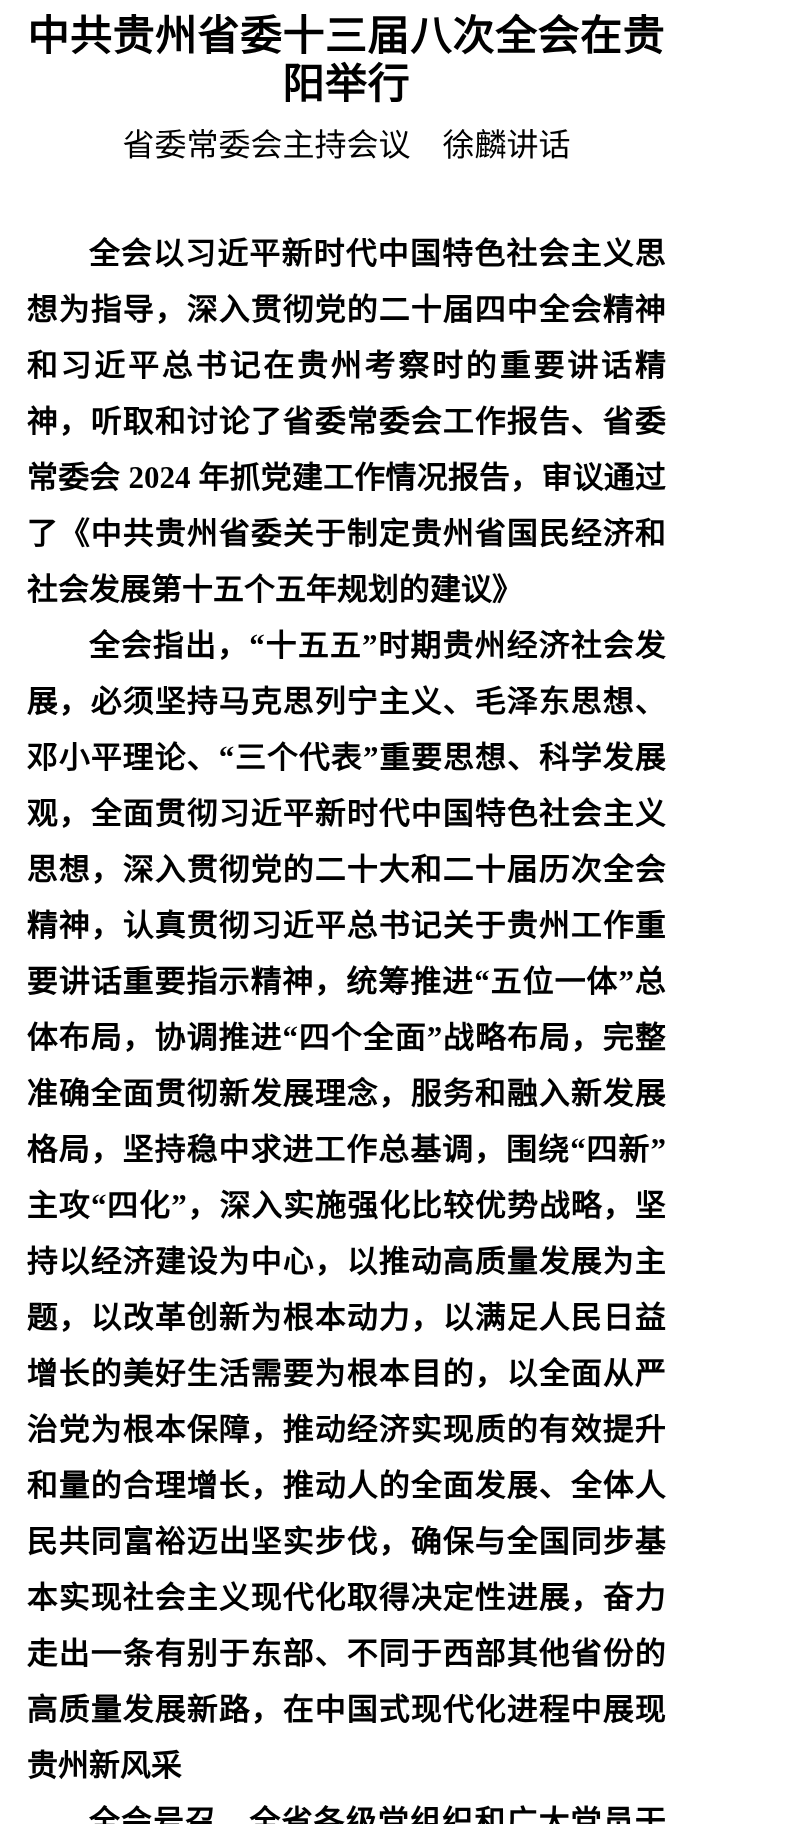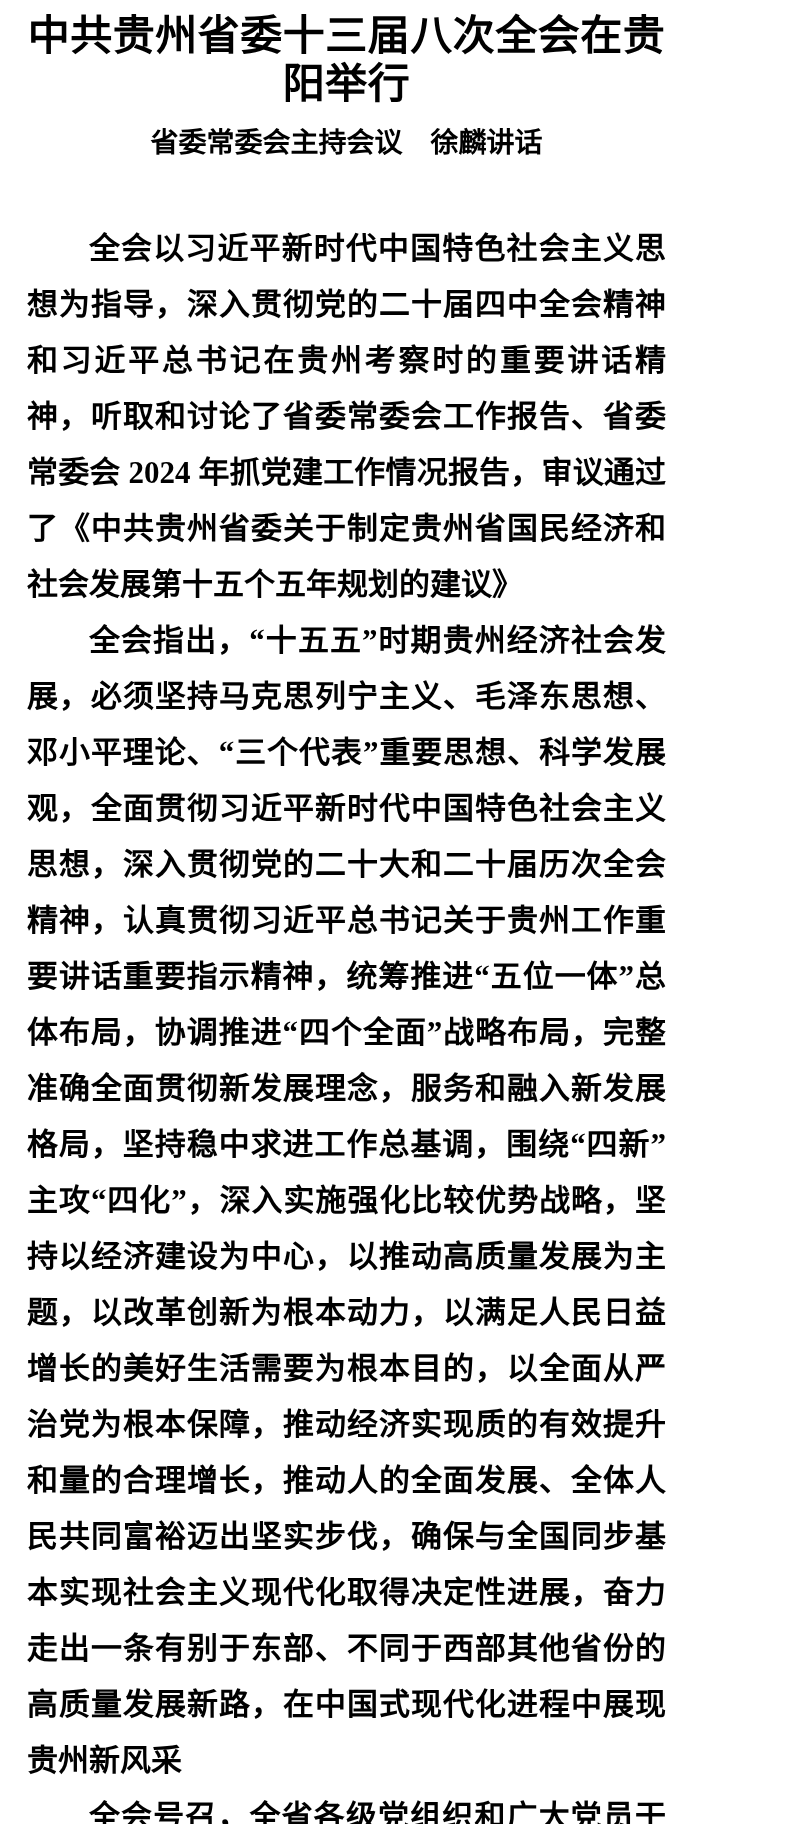--- a/index.html
+++ b/index.html
@@ -20,25 +20,25 @@
   }
   .title {
     font-size: 42px;
     line-height: 1.15;
     text-align: center;
     margin: 4px 0 0 0;
     letter-spacing: 0.5px;
     font-weight: 900;
   }
   .subtitle {
-    font-size: 28px;
+    font-size: 32px;
     line-height: 1.2;
     text-align: center;
     margin: 17px 0 0 0;
-    font-weight: bold;
+    font-weight: normal;
   }
   .body-text {
     margin-top: 62px;
   }
   .body-text p {
     font-size: 31px;
     line-height: 56px;
     margin: 0;
     text-align: justify;
     text-indent: 2em;

